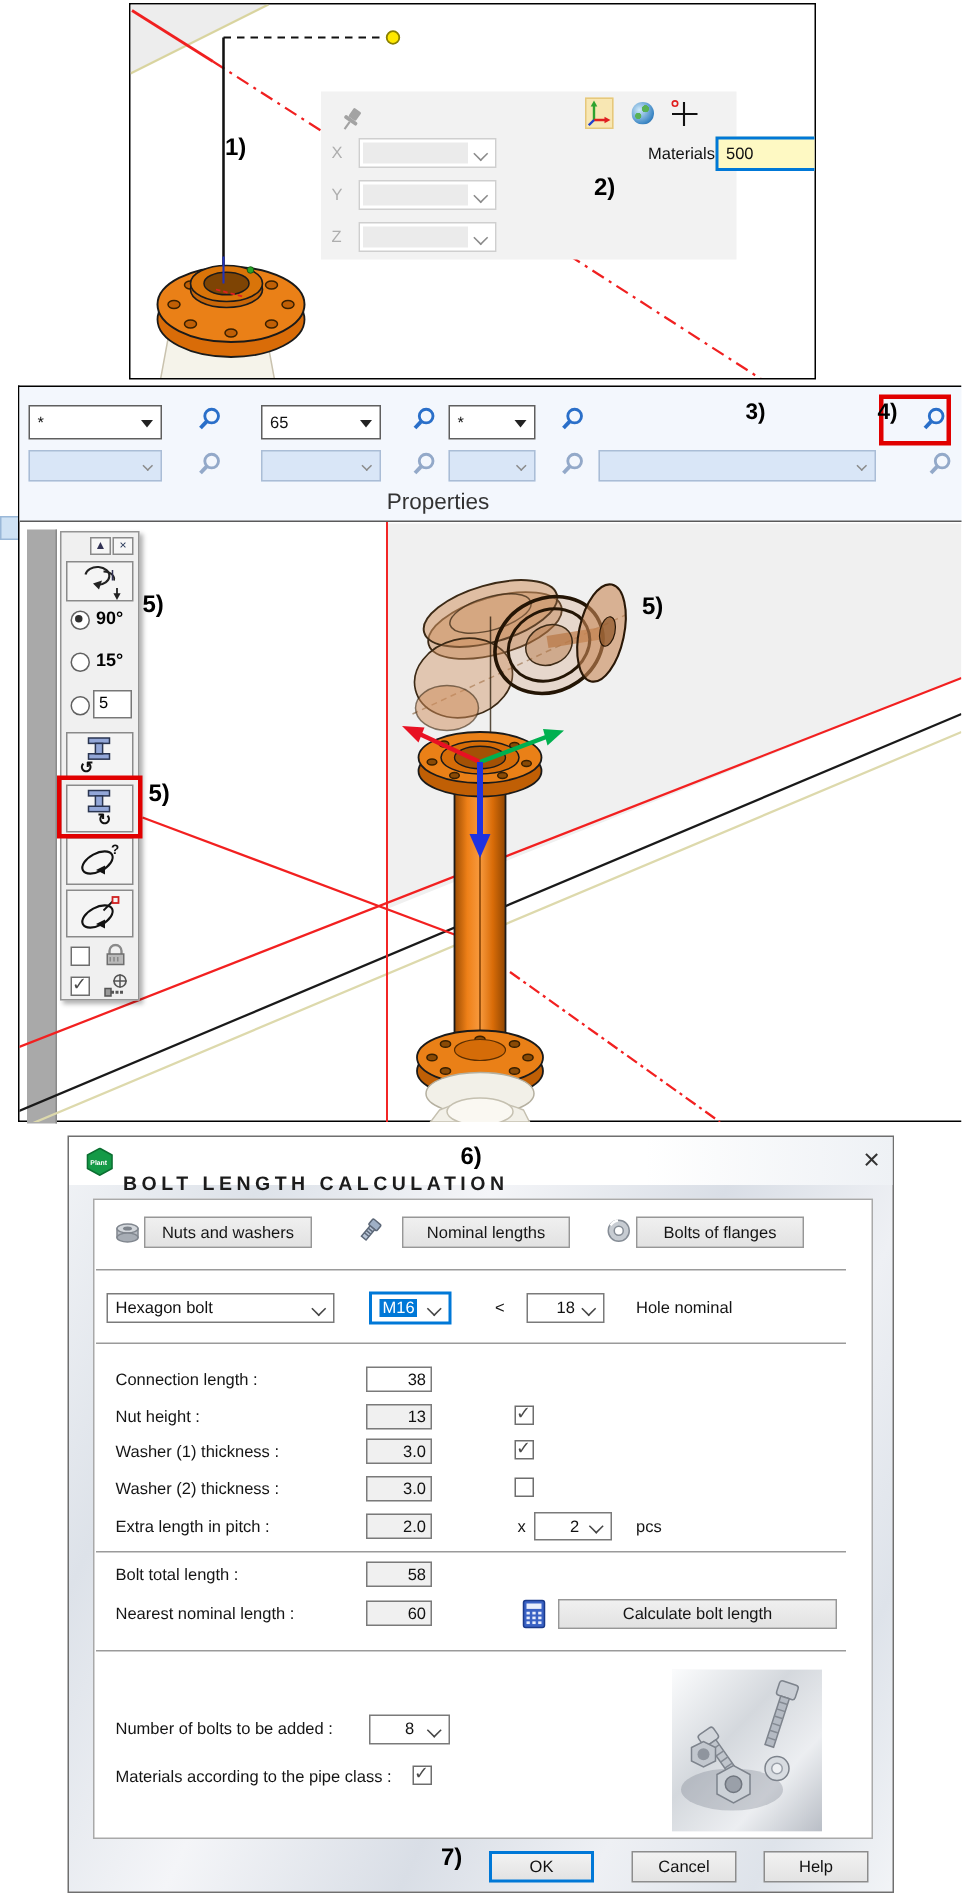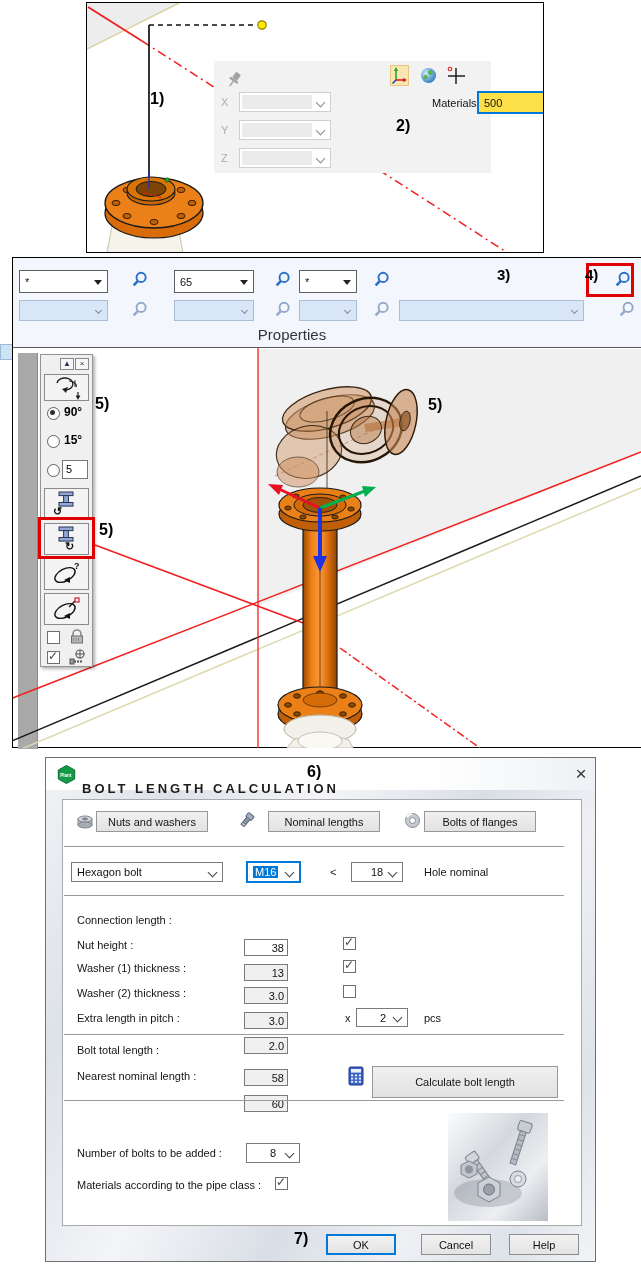--- a/index.html
+++ b/index.html
@@ -9,21 +9,21 @@
   .step{position:absolute;font-weight:bold;font-size:16px;color:#000;z-index:30;}
   
   #sec1{left:86px;top:2px;width:456px;height:249px;border:1px solid #000;background:#fff;overflow:hidden;}
   #coordPanel{left:127px;top:58px;width:277px;height:112px;background:#f2f2f2;}
   .axlab{position:absolute;color:#aeaeae;font-size:11px;}
   .xyzcombo{position:absolute;width:92px;height:20px;background:#fff;border:1px solid #cfcfcf;box-sizing:border-box;}
   .xyzcombo .fill{position:absolute;left:2px;top:2px;right:18px;bottom:2px;background:#ebebeb;}
   .chev{position:absolute;width:6px;height:6px;border-right:1.5px solid #8a8a8a;border-bottom:1.5px solid #8a8a8a;transform:rotate(45deg);}
   .chev.dark{border-color:#444;}
   .chev.sm{width:4px;height:4px;}
-  #distCombo{position:absolute;left:263px;top:30px;width:88px;height:23px;background:#fde047;border:2px solid #0078d7;box-sizing:border-box;font-size:11px;color:#111;display:flex;align-items:center;padding-left:5px;}
+  #distCombo{position:absolute;left:263px;top:30px;width:88px;height:23px;background:#fef9c3;border:2px solid #0078d7;box-sizing:border-box;font-size:11px;color:#111;display:flex;align-items:center;padding-left:5px;}
   .iconbtn{position:absolute;}
   
   #sec2{left:12px;top:257px;width:629px;height:491px;border-top:1px solid #000;border-left:1px solid #000;border-bottom:1px solid #000;background:#fff;box-sizing:border-box;}
   #tbar{position:absolute;left:0;top:0;width:629px;height:90px;background:#f3f7fd;border-bottom:1px solid #5a5a5a;box-sizing:border-box;}
   .fcombo{position:absolute;height:23px;background:#fff;border:1px solid #5f5f5f;box-sizing:border-box;font-size:11px;color:#111;display:flex;align-items:center;padding-left:5px;}
   .fcombo .tri{position:absolute;right:5px;top:9px;width:0;height:0;border-left:4px solid transparent;border-right:4px solid transparent;border-top:5px solid #222;}
   .fcombo.dis{background:#d9e6f7;border:1px solid #aabdd6;height:21px;}
   .specfield{position:absolute;height:23px;background:#eef3fb;border:1px solid #9db4d0;box-sizing:border-box;font-size:11px;color:#111;display:flex;align-items:center;padding-left:7px;}
   .mag{position:absolute;width:17px;height:17px;}
   .mag svg{width:100%;height:100%;}
@@ -42,21 +42,21 @@
   
   #dlg{left:45px;top:757px;width:551px;height:505px;border:1px solid #6f6f6f;box-sizing:border-box;
        background:linear-gradient(115deg,#f1f3f6 0%,#dde2e9 18%,#f4f5f8 38%,#d9dee6 58%,#eef0f4 74%,#dee3ea 88%,#f2f4f7 100%);}
   #dlgTitle{position:absolute;left:0;top:0;width:100%;height:32px;background:linear-gradient(90deg,#ffffff 70%,#eef1f5 100%);}
   #dlgTitleText{position:absolute;left:36px;top:23px;font-size:13px;font-weight:700;letter-spacing:3px;color:#1c1c1c;white-space:nowrap;}
   #dlgClose{position:absolute;left:523px;top:4px;width:24px;height:24px;font-size:19px;color:#333;text-align:center;line-height:24px;}
   #grpBox{position:absolute;left:16px;top:41px;width:520px;height:427px;background:#fff;border:1px solid #a9a9a9;box-sizing:border-box;}
   .dbtn{position:absolute;height:21px;background:linear-gradient(#f0f0f0,#e2e2e2);border:1px solid #979797;box-sizing:border-box;font-size:11px;color:#151515;display:flex;align-items:center;justify-content:center;}
   .hr{position:absolute;left:18px;width:500px;height:1px;background:#9a9a9a;}
   .dlab{position:absolute;font-size:11px;color:#151515;white-space:nowrap;}
-  .dinp{position:absolute;width:44px;height:17px;border:1px solid #7a7a7a;background:#f0f0f0;box-sizing:border-box;font-size:11px;color:#111;display:flex;align-items:center;justify-content:flex-end;padding-right:3px;margin-top:28px;}
+  .dinp{position:absolute;width:44px;height:17px;border:1px solid #7a7a7a;background:#f0f0f0;box-sizing:border-box;font-size:11px;color:#111;display:flex;align-items:center;justify-content:flex-end;padding-right:3px;}
   .dinp.white{background:#fff;}
   .dcombo{position:absolute;height:20px;background:#fff;border:1px solid #7a7a7a;box-sizing:border-box;font-size:11px;color:#111;display:flex;align-items:center;padding-left:5px;}
   .dcombo .chev{right:6px;top:6px;}
   .okbtn{position:absolute;width:70px;height:21px;box-sizing:border-box;background:linear-gradient(#f2f2f2,#e3e3e3);border:1px solid #8d8d8d;font-size:11px;display:flex;align-items:center;justify-content:center;color:#111;}
   .okbtn.def{border:2px solid #0078d7;}
   #hexlogo{position:absolute;left:11px;top:7px;width:19px;height:19px;}
 </style>
 </head>
 <body>
 
@@ -454,21 +454,21 @@
         <rect x="6.9" y="8.5" width="2.2" height="1.8"></rect>
         <rect x="10.8" y="8.5" width="2.2" height="1.8"></rect>
         <rect x="3" y="11.7" width="2.2" height="1.8"></rect>
         <rect x="6.9" y="11.7" width="2.2" height="1.8"></rect>
         <rect x="10.8" y="11.7" width="2.2" height="1.8"></rect>
         <rect x="3" y="14.9" width="2.2" height="1.8"></rect>
         <rect x="6.9" y="14.9" width="2.2" height="1.8"></rect>
         <rect x="10.8" y="14.9" width="2.2" height="1.8"></rect>
       </g>
   </svg>
-  <div class="dbtn" style="left:326px;top:308px;width:186px;height:32px">Calculate bolt length</div>
+  <div class="dbtn" style="left:326px;top:308px;width:186px;height:20px">Calculate bolt length</div>
   <div class="hr" style="top:342px"></div>
 
   <div class="dlab" style="left:31px;top:389px">Number of bolts to be added :</div>
   <div class="dcombo" style="left:200px;top:385px;width:54px">
     <span style="margin-left:18px">8</span>
       <span class="chev dark"></span>
   </div>
   <svg width="100" height="108" style="position:absolute;left:402px;top:355px">
     <rect width="100" height="108" fill="#e9ebee"></rect>
     <rect width="100" height="108" fill="url(#photoGrad)"></rect>

